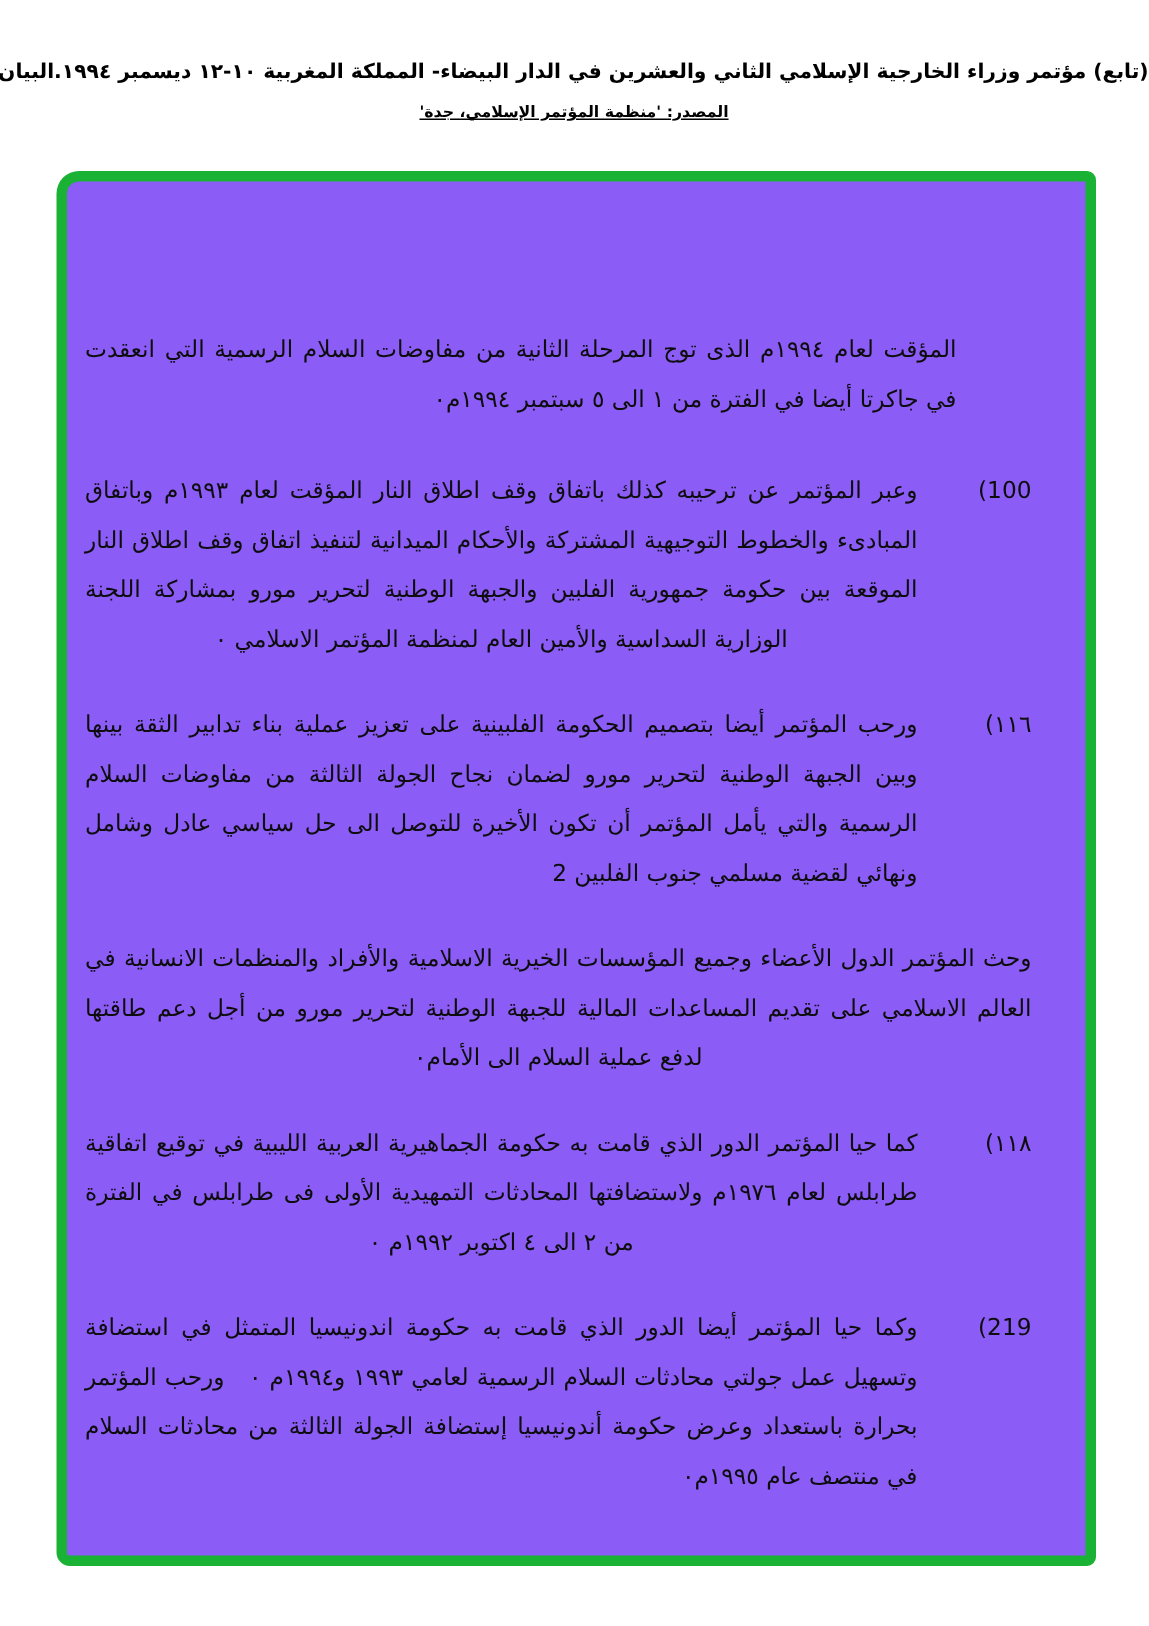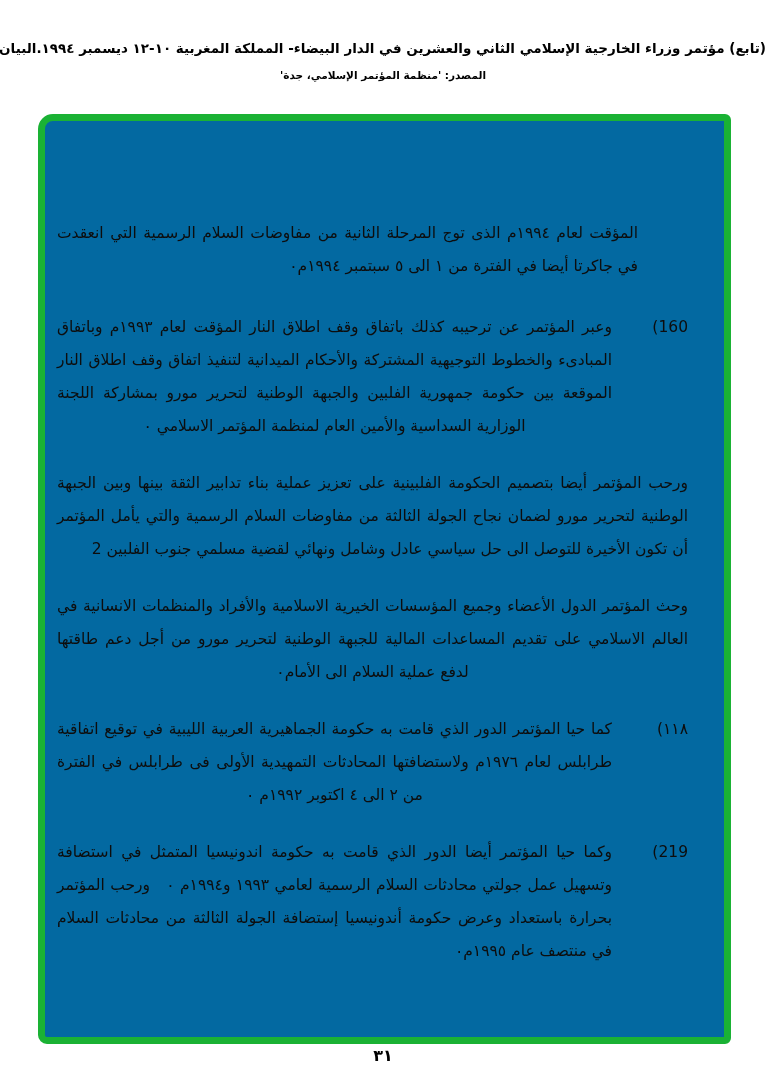--- a/index.html
+++ b/index.html
@@ -4,27 +4,27 @@
 <style>
   html,body{margin:0;padding:0;background:#ffffff;}
   body{
     width:766px;height:1084px;position:relative;overflow:hidden;
     font-family:"DejaVu Sans", sans-serif;color:#0d0d0d;
   }
   .page{position:absolute;inset:0;direction:rtl;}
   
   .hdr{position:absolute;top:40px;left:0;right:0;text-align:center;direction:rtl;}
   .hdr-title{font-size:13.5px;font-weight:bold;white-space:nowrap;letter-spacing:0;color:#000;}
-  .hdr-source{font-size:10.5px;font-weight:bold;margin-top:13px;color:#000;}
+  .hdr-source{font-size:10.5px;font-weight:bold;margin-top:13px;color:#000;text-decoration:underline;}
   
   .frame{
     position:absolute;left:38px;top:114px;width:679px;height:916px;
     border:7px solid #1ab234;
     border-radius:15px 6px 6px 9px;
-    background:#0369a1;
+    background:#8b5cf6;
   }
   
   .content{
     position:absolute;top:0;right:0;left:0;bottom:0;
     padding:96px 36px 0 12px;
     direction:rtl;
   }
   .para{
     margin:0;font-size:15.5px;line-height:33px;
     text-align:justify;text-justify:inter-word;color:#0d0d0d;
@@ -53,40 +53,40 @@
     <div class="hdr-title">(تابع) مؤتمر وزراء الخارجية الإسلامي الثاني والعشرين في الدار البيضاء- المملكة المغربية ١٠-١٢ ديسمبر ١٩٩٤.البيان الختامي</div>
     <div class="hdr-source">المصدر: 'منظمة المؤتمر الإسلامي، جدة'</div>
   </div>
 
   <div class="frame" style="border-color: rgb(26, 178, 52);">
     <div class="content">
 
       <p class="para continuation">المؤقت لعام ١٩٩٤م الذى توج المرحلة الثانية من مفاوضات السلام الرسمية التي انعقدت في جاكرتا أيضا في الفترة من ١ الى ٥ سبتمبر ١٩٩٤م٠</p>
 
       <div class="item">
-        <div class="num">160)</div>
+        <div class="num">100)</div>
         <p class="para last-center"><span class="b">وعبر</span><span> المؤتمر عن ترحيبه كذلك باتفاق وقف اطلاق النار المؤقت لعام ١٩٩٣م وباتفاق المبادىء والخطوط التوجيهية المشتركة والأحكام الميدانية لتنفيذ اتفاق وقف اطلاق النار الموقعة بين حكومة جمهورية الفلبين والجبهة الوطنية لتحرير مورو بمشاركة اللجنة الوزارية السداسية والأمين العام لمنظمة المؤتمر الاسلامي ٠</span><span class="b"></span><span></span></p>
       </div>
 
       <div class="item">
+        <div class="num">١١٦)</div>
         <p class="para"><span class="b">ورحب</span><span> المؤتمر أيضا بتصميم الحكومة الفلبينية على تعزيز عملية بناء تدابير الثقة بينها وبين الجبهة الوطنية لتحرير مورو لضمان نجاح الجولة الثالثة من مفاوضات السلام الرسمية والتي يأمل المؤتمر أن تكون الأخيرة للتوصل الى حل سياسي عادل وشامل ونهائي لقضية مسلمي جنوب الفلبين 2</span><span class="b"></span><span></span></p>
       </div>
 
       <div class="item">
         <p class="para last-center"><span class="b">وحث</span><span> المؤتمر الدول الأعضاء وجميع المؤسسات الخيرية الاسلامية والأفراد والمنظمات الانسانية في العالم الاسلامي على تقديم المساعدات المالية للجبهة الوطنية لتحرير مورو من أجل دعم طاقتها لدفع عملية السلام الى الأمام٠</span><span class="b"></span><span></span></p>
       </div>
 
       <div class="item">
         <div class="num">١١٨)</div>
         <p class="para last-center"><span class="b">كما حيا</span><span> المؤتمر الدور الذي قامت به حكومة الجماهيرية العربية الليبية في توقيع اتفاقية طرابلس لعام ١٩٧٦م ولاستضافتها المحادثات التمهيدية الأولى فى طرابلس في الفترة من ٢ الى ٤ اكتوبر ١٩٩٢م ٠</span><span class="b"></span><span></span></p>
       </div>
 
       <div class="item">
         <div class="num">219)</div>
         <p class="para"><span class="b">وكما حيا</span><span> المؤتمر أيضا الدور الذي قامت به حكومة اندونيسيا المتمثل في استضافة وتسهيل عمل جولتي محادثات السلام الرسمية لعامي ١٩٩٣ و١٩٩٤م ٠&nbsp;&nbsp; </span><span class="b">ورحب المؤتمر بحرارة</span><span> باستعداد وعرض حكومة أندونيسيا إستضافة الجولة الثالثة من محادثات السلام في منتصف عام ١٩٩٥م٠</span></p>
       </div>
 
     </div>
   </div>
 
-  <div class="pagenum">٣١</div>
 
 </div>
 
 </body></html>

